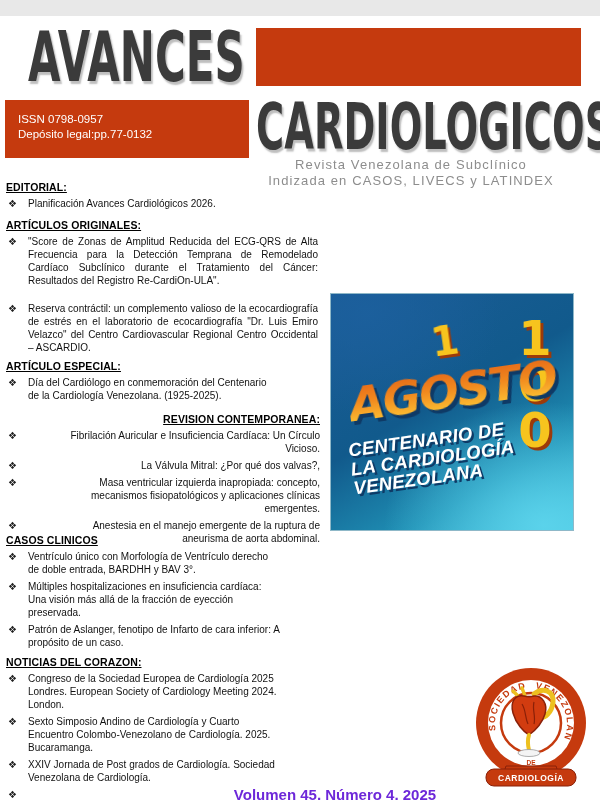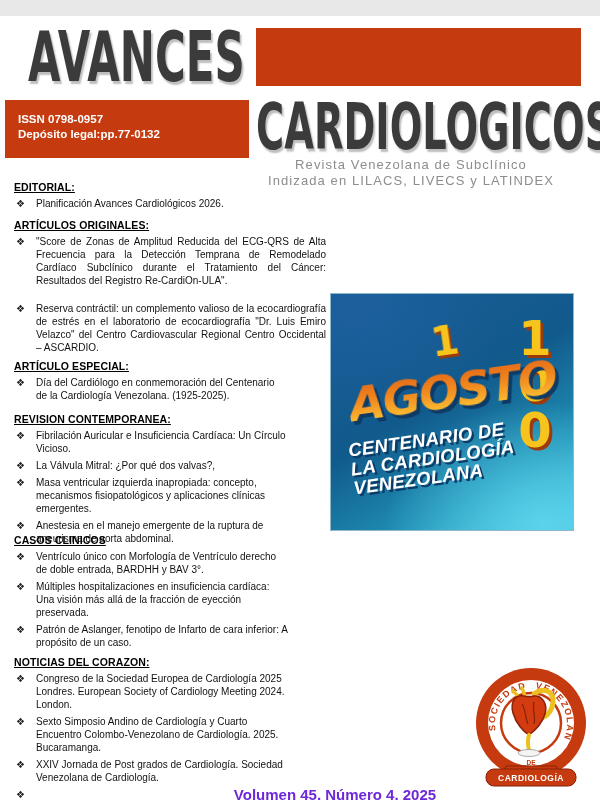--- a/index.html
+++ b/index.html
@@ -13,50 +13,50 @@
   .avances {
     position:absolute; left:28px; top:2px;
     font-family:"DejaVu Sans", sans-serif; font-weight:bold;
     font-size:70px; line-height:78px; color:#3b3b3b; white-space:nowrap;
     transform:scaleX(0.60); transform-origin:left top;
     text-shadow:3px 3px 2px rgba(70,70,70,0.35);
   }
   .redbar-top { position:absolute; left:256px; top:12px; width:325px; height:58px; background:#c53a0e; }
   .issn-band {
     position:absolute; left:5px; top:84px; width:244px; height:58px; background:#c53a0e;
-    color:#ffffff; font-weight:bold; font-size:11.5px; line-height:15px;
+    color:#ffffff; font-weight:normal; font-size:11.5px; line-height:15px;
     padding:12px 12px 0 13px; box-sizing:border-box;
   }
   .cardiologicos {
     position:absolute; left:256px; top:76px;
     font-family:"DejaVu Sans", sans-serif; font-weight:bold;
     font-size:64px; line-height:70px; color:#3b3b3b; white-space:nowrap;
     transform:scaleX(0.60); transform-origin:left top;
     text-shadow:3px 3px 2px rgba(70,70,70,0.35);
   }
   .subtitle {
     position:absolute; left:228px; top:141px; width:366px;
     text-align:center; color:#8d8d8d; font-size:13px; line-height:16px; letter-spacing:1.1px;
   }
 
   
-  .sec { position:absolute; left:14px; width:314px; font-size:10px; line-height:13px; }
+  .sec { position:absolute; left:6px; width:314px; font-size:10px; line-height:13px; }
   .sec h2 {
     margin:0 0 3px 0; font-size:10.5px; font-weight:bold; color:#000;
     text-decoration:underline; letter-spacing:0.1px;
   }
   .item { position:relative; padding-left:22px; margin-bottom:4px; }
   .blt { position:absolute; left:2px; top:0; font-size:10px; color:#222; }
   .itx { display:inline-block; max-width:252px; vertical-align:top; }
   .sec-orig .item { margin-bottom:15px; }
   .sec-orig .itx { max-width:290px; text-align:justify; }
   .sec-editorial { top:165px; }
   .sec-orig      { top:203px; }
   .sec-especial  { top:344px; }
-  .sec-revision  { top:397px; }
+  .sec-revision  { top:397px;text-align:right; }
   .sec-casos     { top:518px; }
   .sec-noticias  { top:640px; }
 
   
   .poster {
     position:absolute; left:330px; top:277px; width:242px; height:236px;
     background:
       radial-gradient(120% 95% at 88% 98%, rgba(92,212,236,0.95) 0%, rgba(92,212,236,0) 55%),
       radial-gradient(90% 70% at 15% 8%, rgba(28,96,158,0.85) 0%, rgba(28,96,158,0) 62%),
       linear-gradient(150deg, #1b5c96 0%, #115a8c 45%, #1f8fb4 75%, #47c4de 100%);
@@ -109,21 +109,21 @@
 
   <div class="avances">AVANCES</div>
   <div class="redbar-top"></div>
   <div class="issn-band">
     <div>ISSN 0798-0957</div>
     <div>Depósito legal:pp.77-0132</div>
   </div>
   <div class="cardiologicos">CARDIOLOGICOS</div>
   <div class="subtitle">
     <div>Revista Venezolana de Subclínico</div>
-    <div>Indizada en LILACS, LIVECS y LATINDEX</div>
+    <div>Indizada en CASOS, LIVECS y LATINDEX</div>
   </div>
 
   <div class="sec sec-editorial">
     <h2>EDITORIAL:</h2>
     <div class="item">
       <span class="blt">❖</span>
       <span class="itx">Planificación Avances Cardiológicos 2026.</span>
     </div>
   </div>
 

